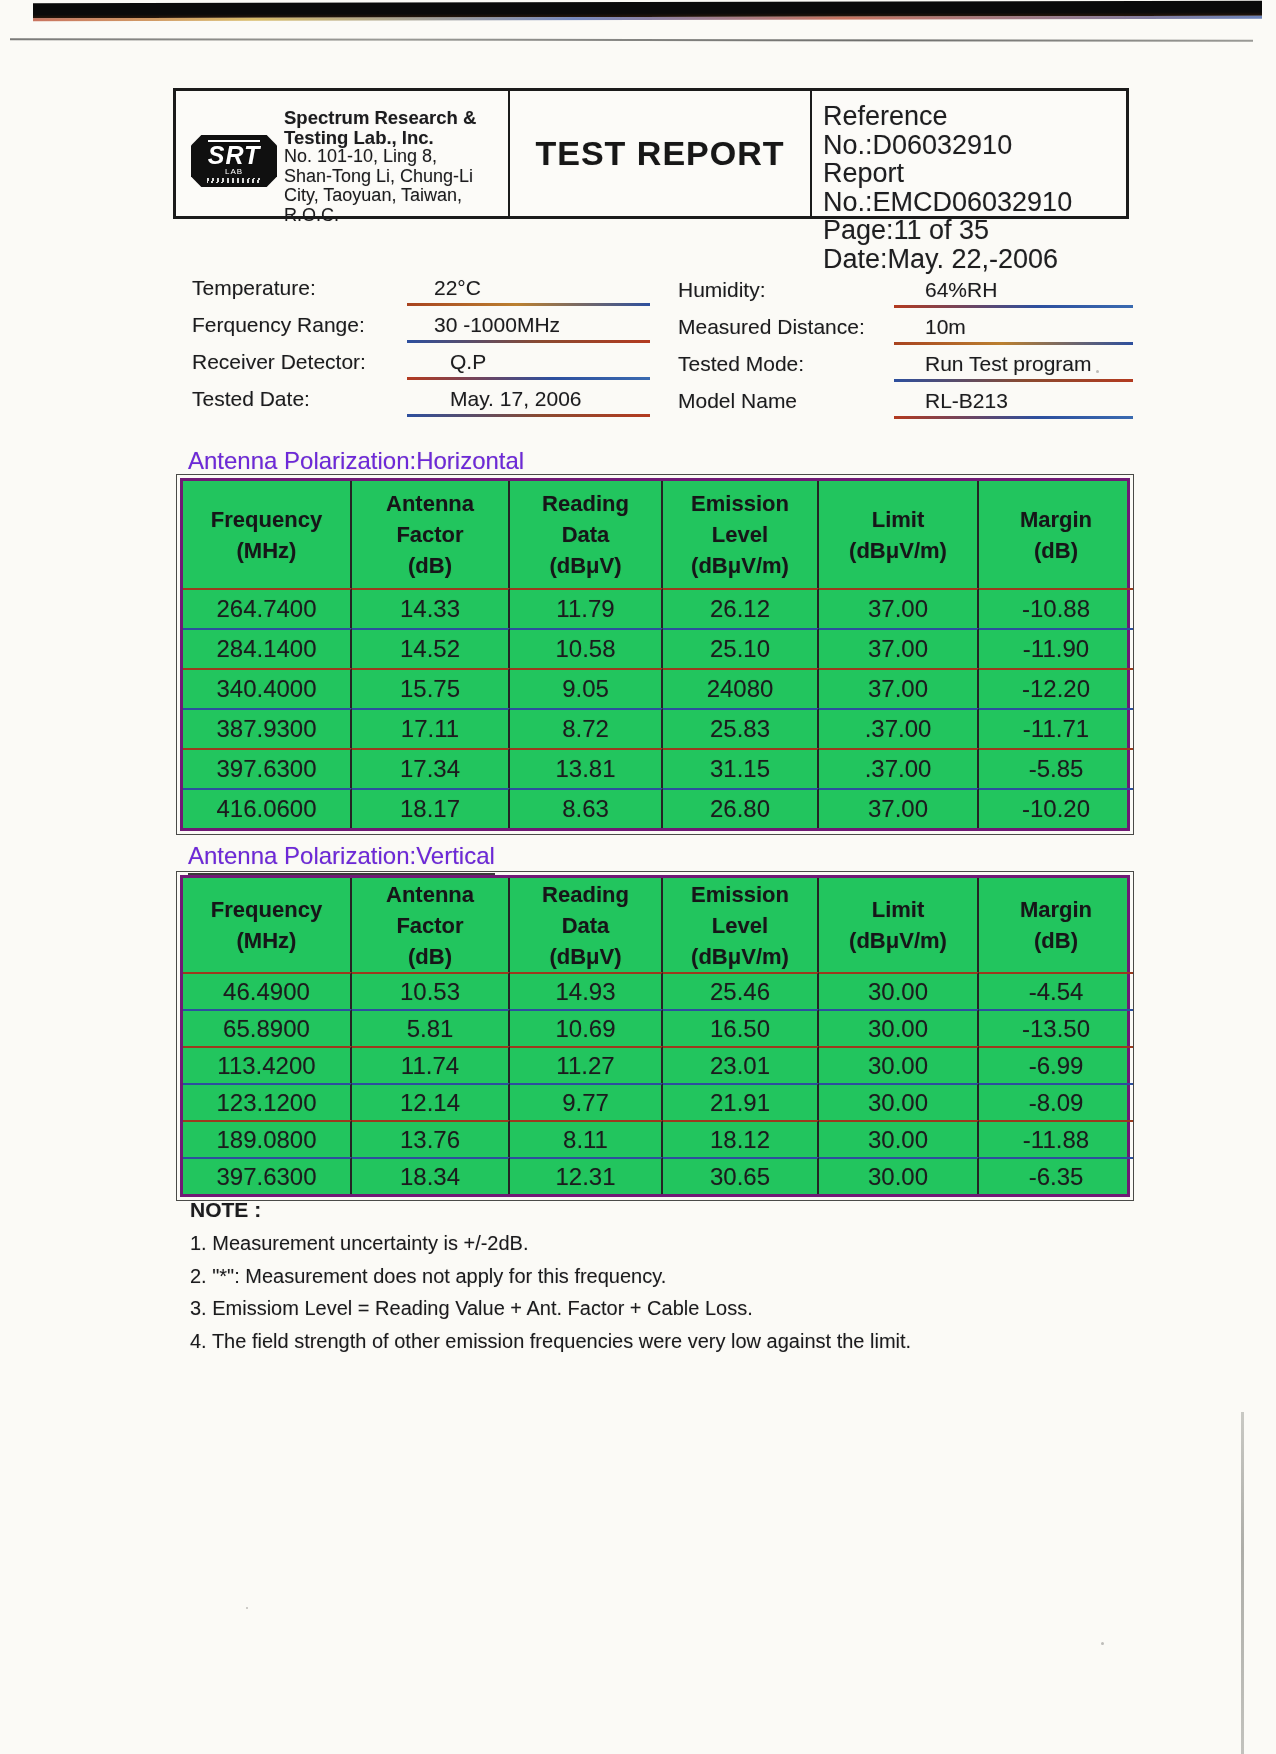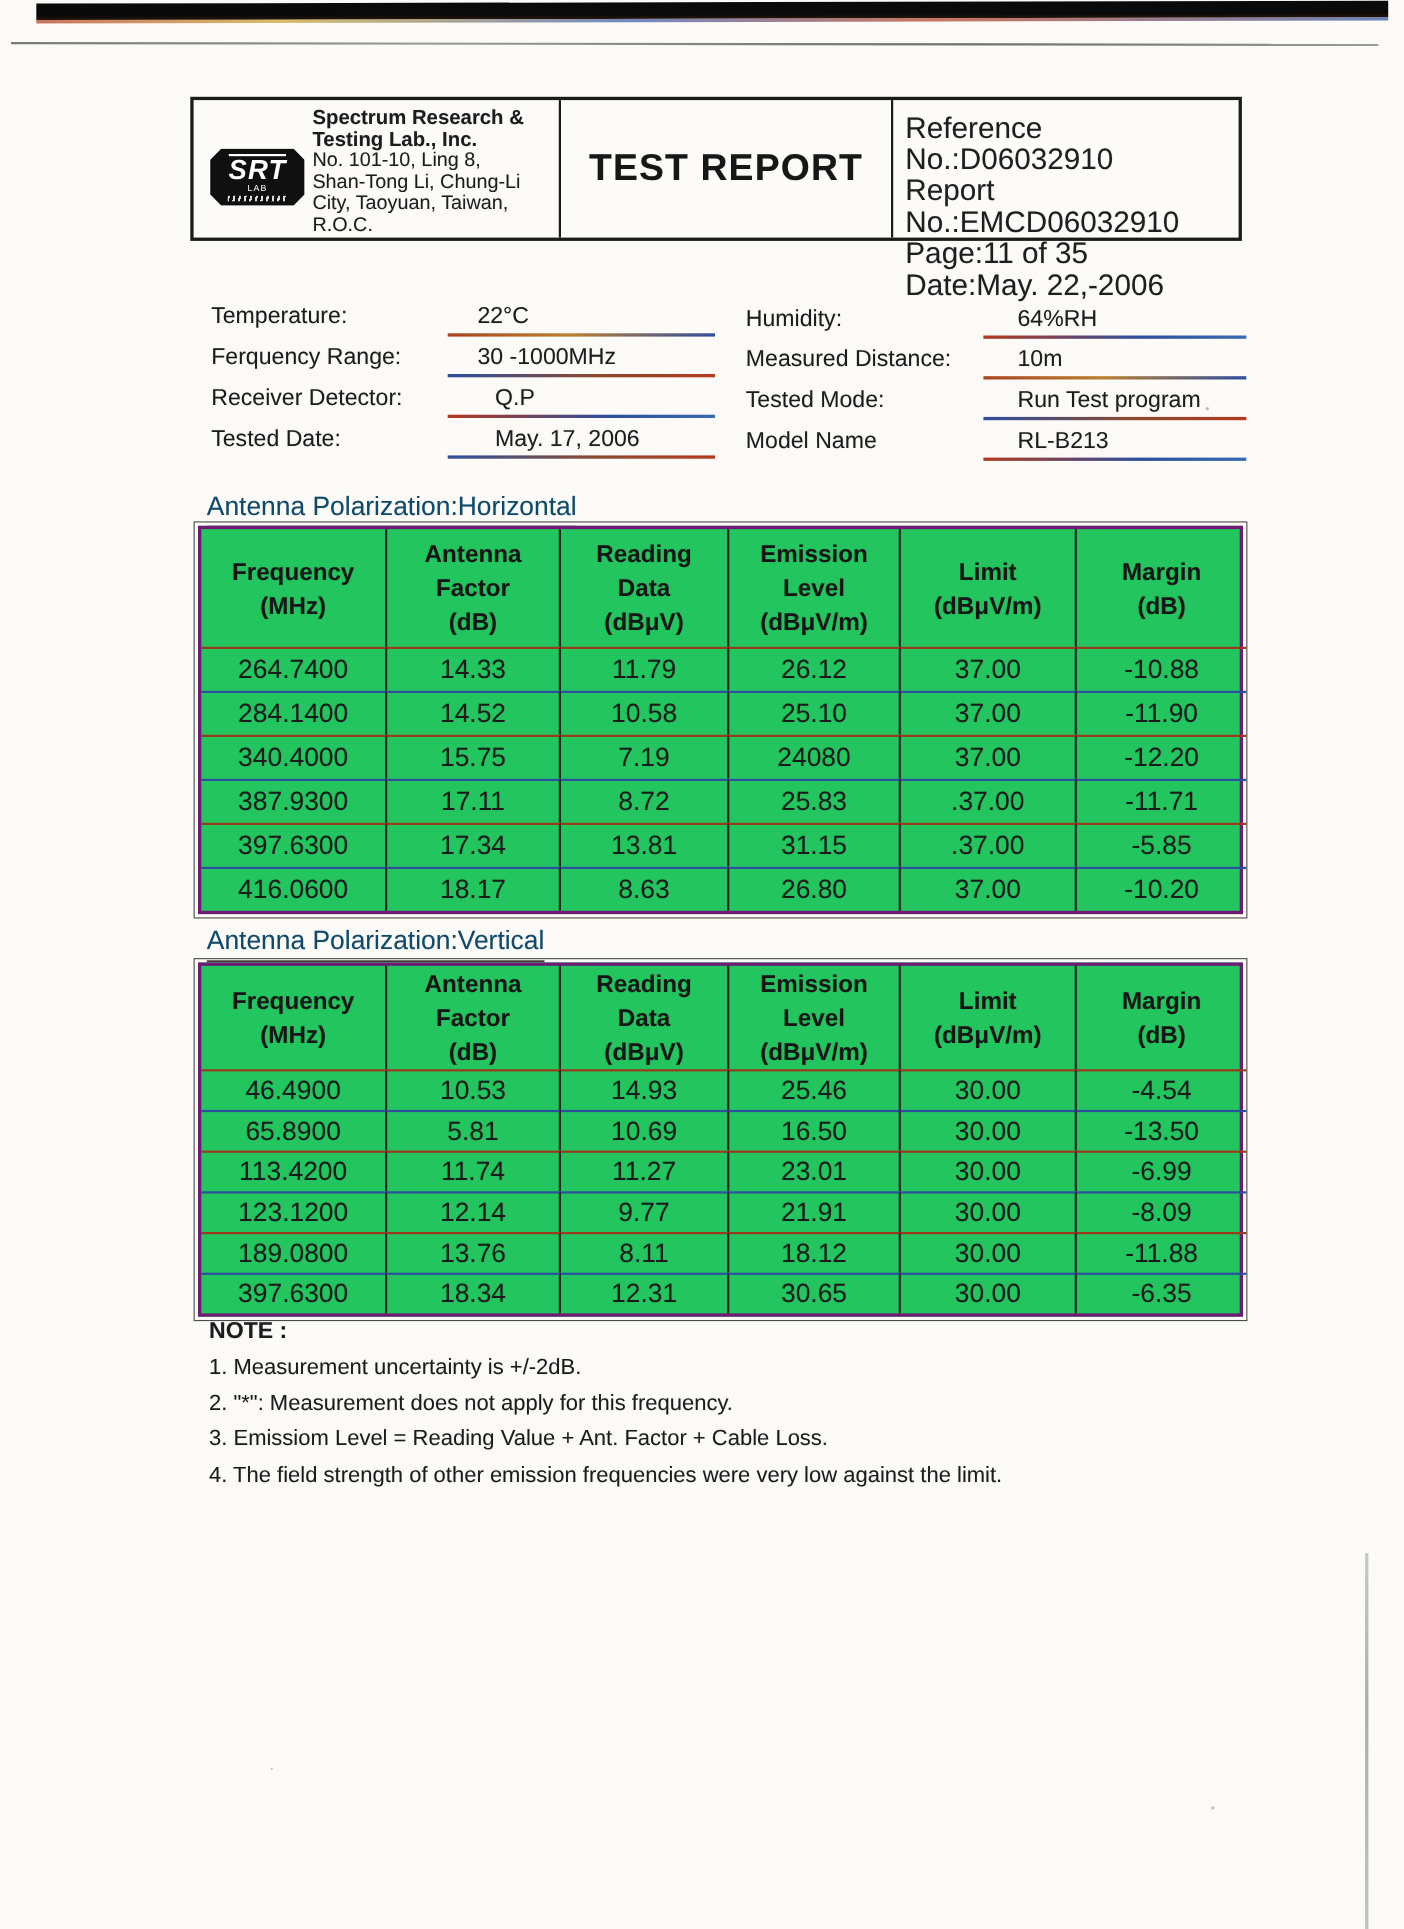--- a/index.html
+++ b/index.html
@@ -46,37 +46,37 @@
     position:absolute; left:15px; top:44px; width:86px; height:52px;
     background:#101010; color:#fff;
     clip-path:polygon(12% 0,88% 0,100% 20%,100% 80%,88% 100%,12% 100%,0 80%,0 20%);
     display:flex; flex-direction:column; align-items:center; justify-content:center;
   }
   .logo-main { font-weight:bold; font-style:italic; font-size:25px; line-height:24px; letter-spacing:1px; border-top:2px solid #fff; padding-top:1px;}
   .logo-sub { font-size:8px; letter-spacing:1px; }
   .logo-hatch { width:54px; height:5px; margin-top:2px;
     background:repeating-linear-gradient(100deg,#fff 0 2px, transparent 2px 5px); opacity:.85; }
   .lab-text { position:absolute; left:108px; top:6px; width:224px; font-size:18px; line-height:19.5px; }
-  .lab-name { font-weight:bold; font-size:18.5px; }
+  .lab-name { font-weight:bold; font-size:18.5px;margin-top:11px; }
   .hb-center { width:302px; border-right:2px solid #1b1b1b; display:flex; align-items:center; justify-content:center; }
   .report-title { font-size:34px; font-weight:bold; letter-spacing:1px; color:#171717; }
   .hb-right { flex:1; padding:11px 0 0 11px; font-size:27px; line-height:28.5px; color:#1e1e20; }
 
   
   .cond-row { position:absolute; height:30px; font-size:21px; }
   .cond-label { position:absolute; left:0; top:0; }
   .cond-value { position:absolute; top:0; }
   .cond-underline { position:absolute; height:2.5px; top:27px; }
   .u-a { background:linear-gradient(90deg,#a8431f,#bb8030 45%,#2d4f9e); }
   .u-b { background:linear-gradient(90deg,#2d4f9e,#8a4a30 55%,#b33a1f); }
   .u-c { background:linear-gradient(90deg,#b33a1f,#2d4f9e 60%,#3a6ab0); }
 
   
   .tbl-caption {
-    position:absolute; left:188px; font-size:24px; color:#0c4a6e;
+    position:absolute; left:188px; font-size:24px; color:#6d28d9;
     border-bottom:2px solid #3a3a3a; padding-bottom:3px;
   }
 
   
   .tbl {
     position:absolute; left:180px; width:950px;
     display:grid;
     grid-template-columns:169px 158px 153px 156px 160px 154px;
     border:3px solid #701a75;
     outline:1px solid #4a4a48; outline-offset:3px;
@@ -208,21 +208,21 @@
     <div class="td col-4 rc-0">37.00</div>
     <div class="td col-5 rc-0">-10.88</div>
     <div class="td col-0 rc-1">284.1400</div>
     <div class="td col-1 rc-1">14.52</div>
     <div class="td col-2 rc-1">10.58</div>
     <div class="td col-3 rc-1">25.10</div>
     <div class="td col-4 rc-1">37.00</div>
     <div class="td col-5 rc-1">-11.90</div>
     <div class="td col-0 rc-0">340.4000</div>
     <div class="td col-1 rc-0">15.75</div>
-    <div class="td col-2 rc-0">7.19</div>
+    <div class="td col-2 rc-0">9.05</div>
     <div class="td col-3 rc-0">24080</div>
     <div class="td col-4 rc-0">37.00</div>
     <div class="td col-5 rc-0">-12.20</div>
     <div class="td col-0 rc-1">387.9300</div>
     <div class="td col-1 rc-1">17.11</div>
     <div class="td col-2 rc-1">8.72</div>
     <div class="td col-3 rc-1">25.83</div>
     <div class="td col-4 rc-1">.37.00</div>
     <div class="td col-5 rc-1">-11.71</div>
     <div class="td col-0 rc-0">397.6300</div>

